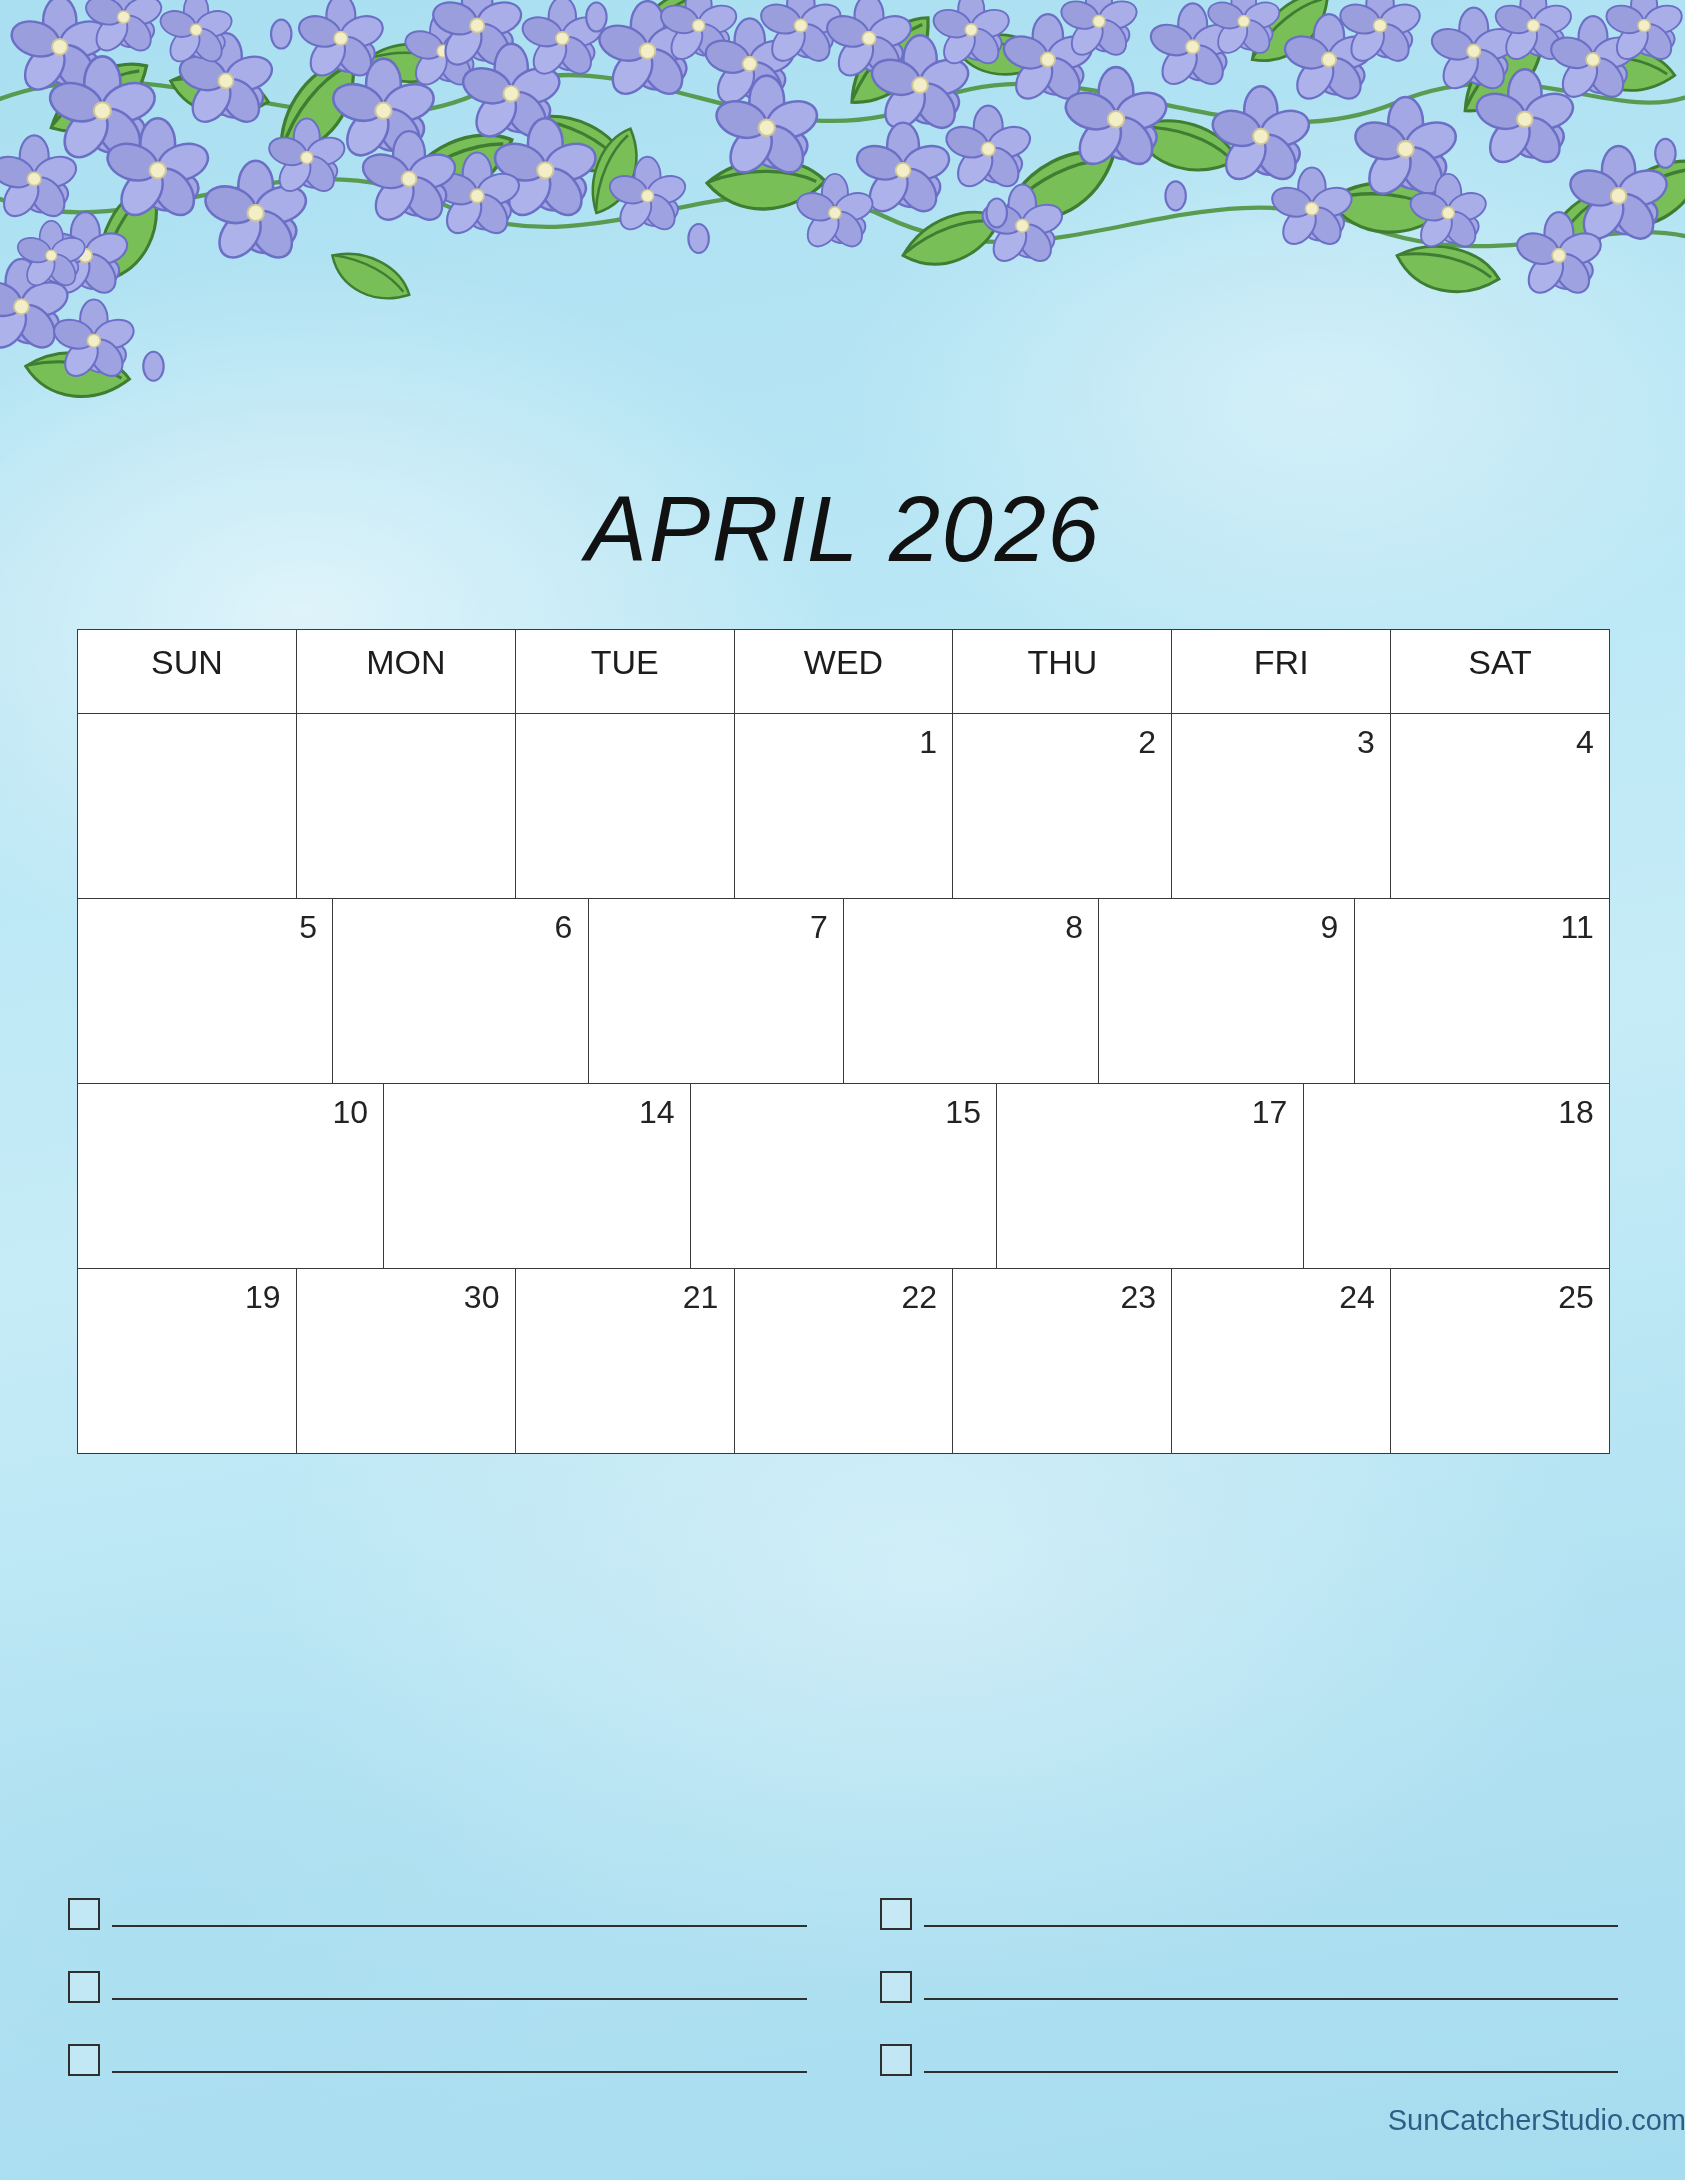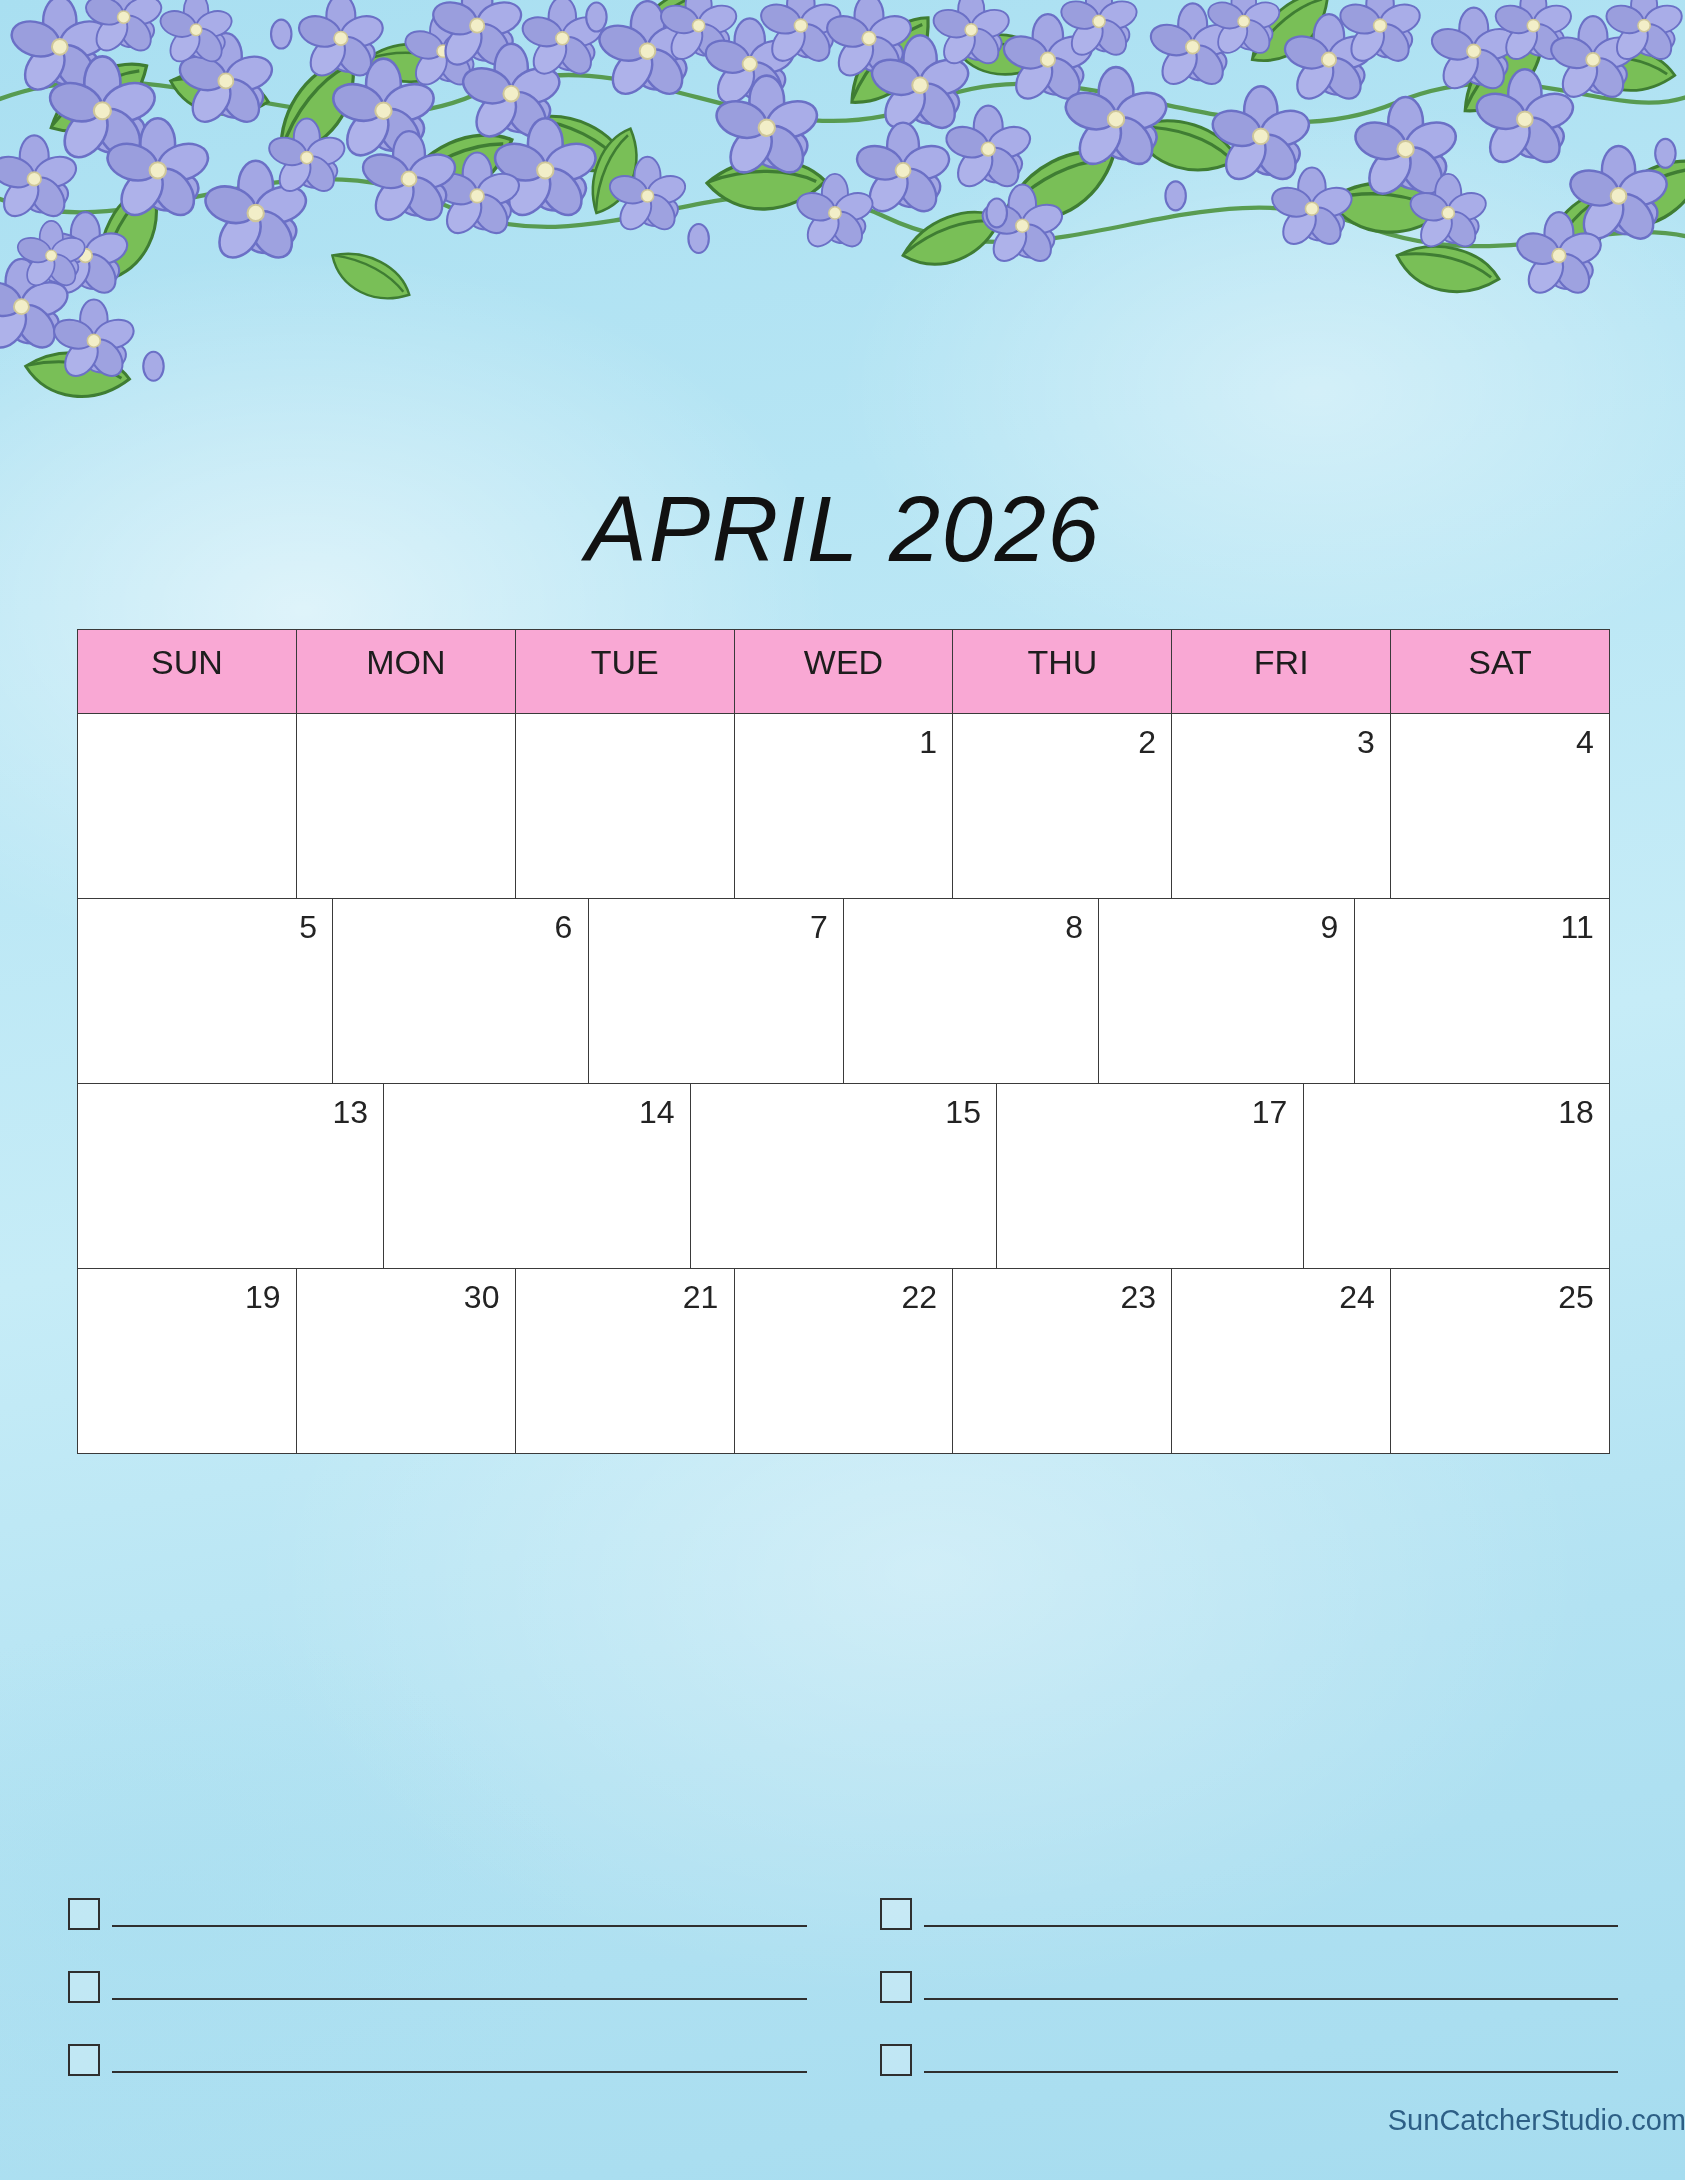--- a/index.html
+++ b/index.html
@@ -68,21 +68,21 @@
   }
   .dow {
     flex: 1 1 0;
     height: 83px;
     line-height: 65px;
     text-align: center;
     font-size: 34px;
     color: #1d1d1d;
     border-right: 1.7px solid #3a3a3a;
     box-sizing: border-box;
-    background: #f9a8d4;
+    background: #ffffff;
   }
   .dow:last-child { border-right: none; }
 
   .week {
     display: flex;
     border-top: 1.7px solid #3a3a3a;
   }
   .cell {
     flex: 1 1 0;
     height: 184px;
@@ -331,21 +331,21 @@
       <div class="cell">
           <span class="daynum">9</span>
         </div>
       <div class="cell">
           <span class="daynum">11</span>
         </div>
     </div>
 
     <div class="week">
       <div class="cell">
-          <span class="daynum">13</span>
+          <span class="daynum">10</span>
         </div>
       <div class="cell">
           <span class="daynum">14</span>
         </div>
       <div class="cell">
           <span class="daynum">15</span>
         </div>
       <div class="cell">
           <span class="daynum">17</span>
         </div>

